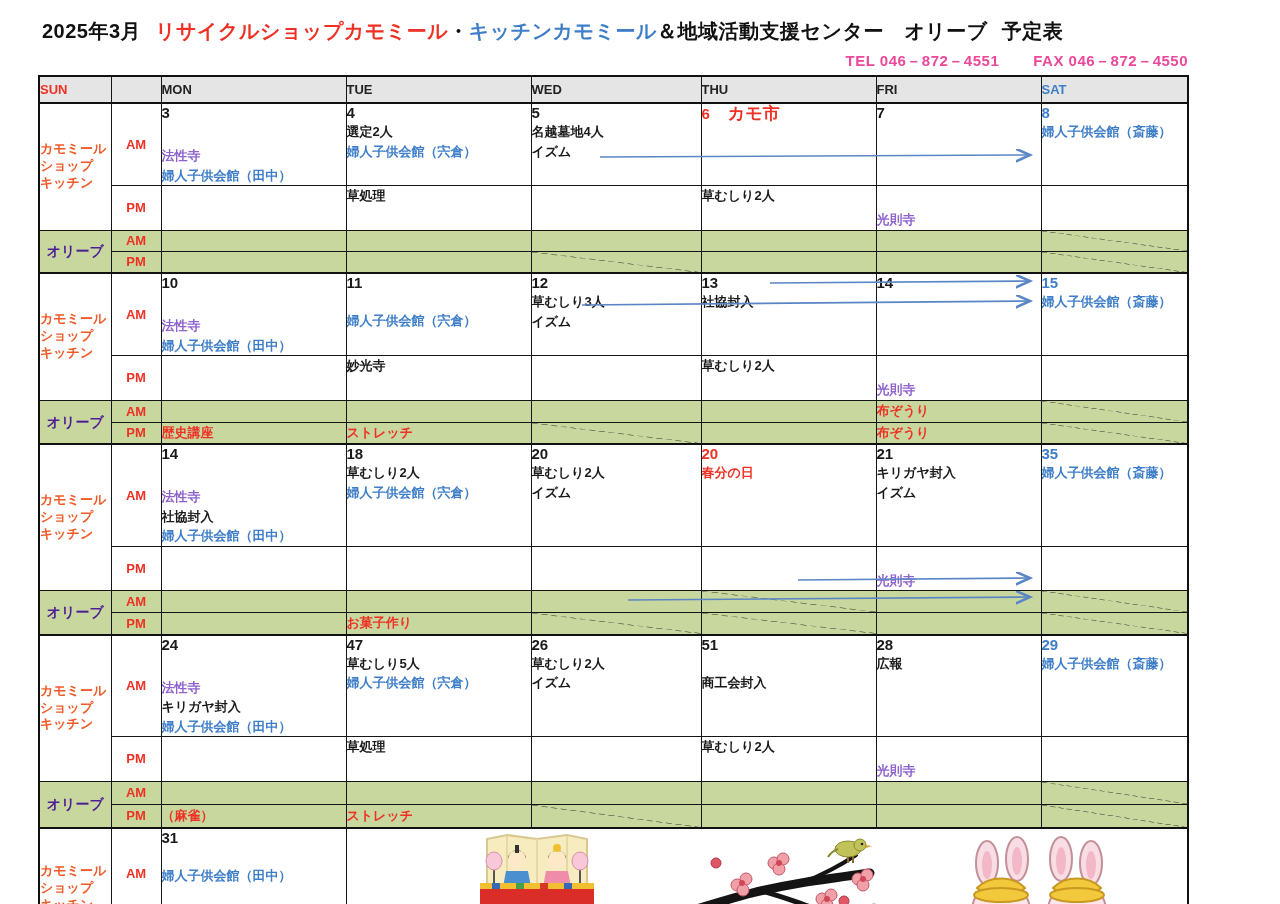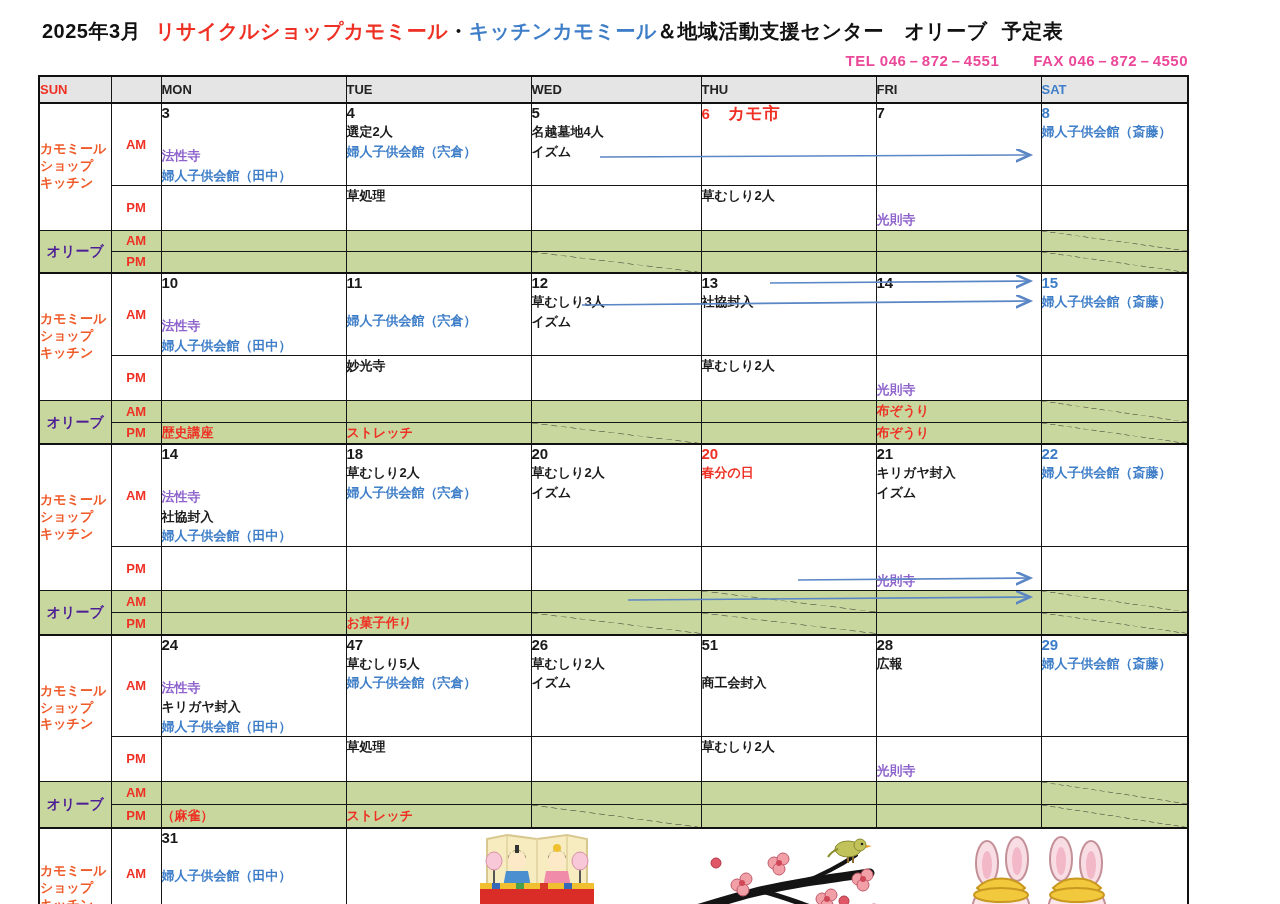--- a/index.html
+++ b/index.html
@@ -265,21 +265,21 @@
       <td class="day">
             <span class="date t-red">20</span>
         <span class="ev t-red">春分の日</span>
           </td>
       <td class="day">
             <span class="date">21</span>
         <span class="ev">キリガヤ封入</span>
         <span class="ev">イズム</span>
           </td>
       <td class="day">
-            <span class="date t-blue">22</span>
+            <span class="date t-blue">35</span>
         <span class="ev t-blue">婦人子供会館（斎藤）</span>
           </td>
     </tr>
     <tr style="height:23px;">
       <td class="ampm">PM</td>
       <td class="day"></td>
       <td class="day"></td>
       <td class="day"></td>
       <td class="day"></td>
       <td class="day">

